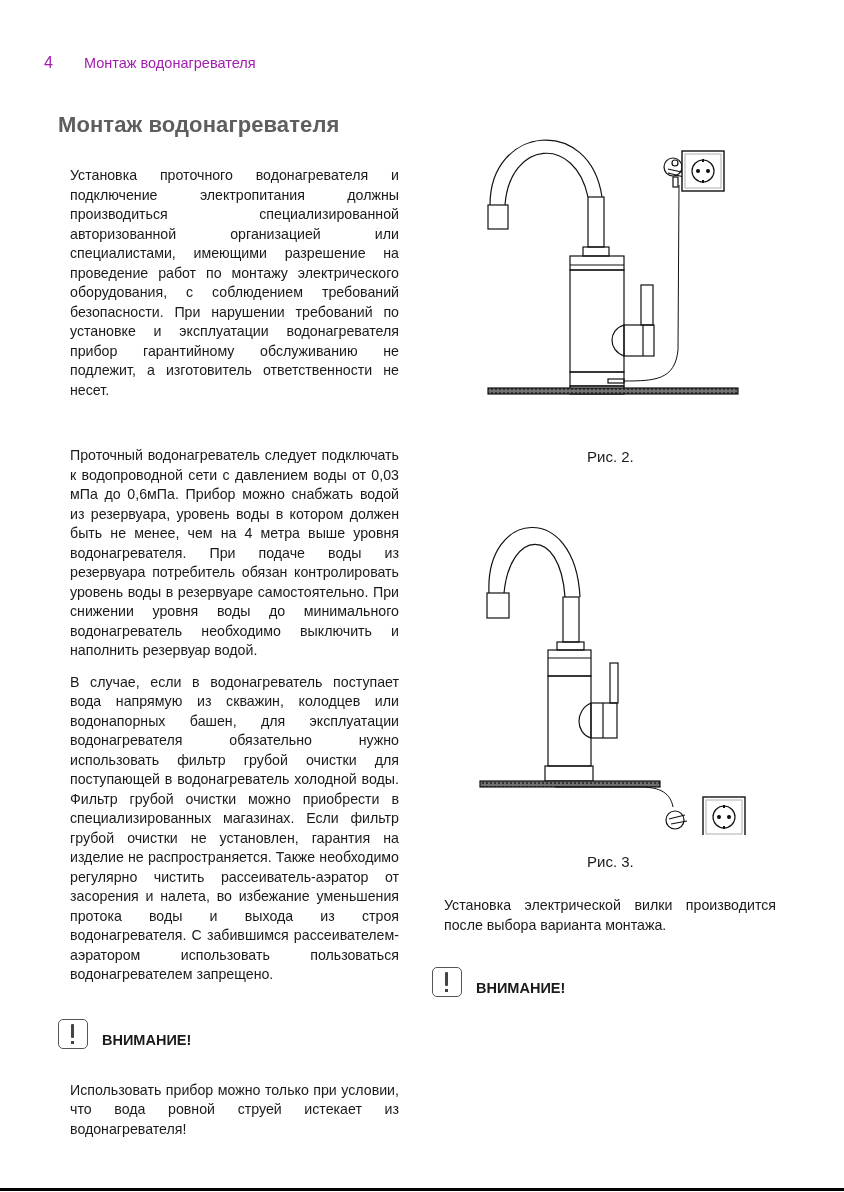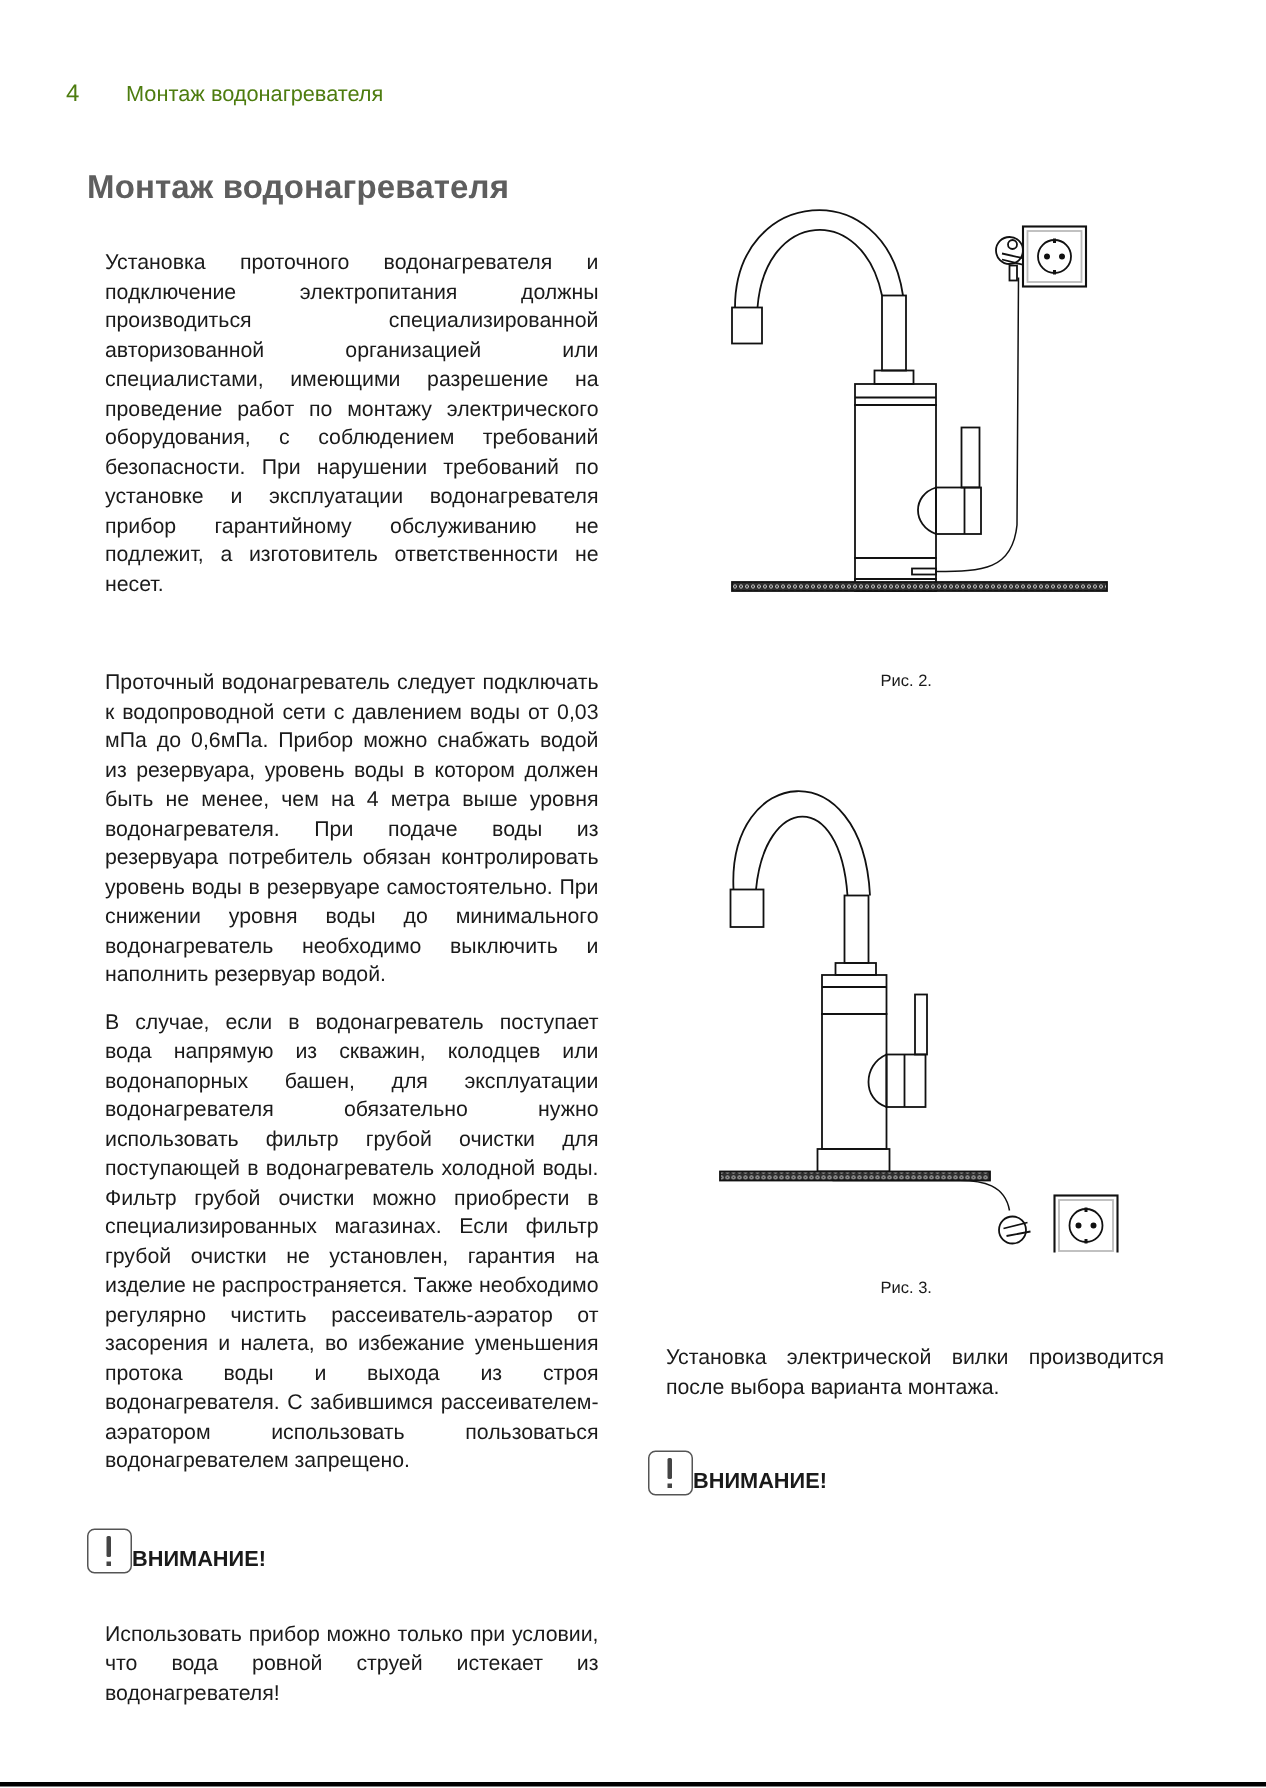--- a/index.html
+++ b/index.html
@@ -1,33 +1,33 @@
 <!DOCTYPE html>
 <html><head>
 <meta charset="utf-8">
 <style>
   html, body { margin: 0; padding: 0; background: #ffffff; }
   body { width: 844px; height: 1192px; position: relative; overflow: hidden;
          font-family: "Liberation Sans", "DejaVu Sans", sans-serif; color: #1a1a1a; }
-  .page-header { position: absolute; top: 54px; left: 44px; font-size: 14.5px; color: #4d7c0f; }
+  .page-header { position: absolute; top: 54px; left: 44px; font-size: 14.5px; color: #a21caf; }
   .page-header .num { display: inline-block; width: 40px; font-size: 16px; }
   .main-title { position: absolute; top: 112px; left: 58px; font-size: 22px; font-weight: bold; color: #5e5e5e; margin: 0; letter-spacing: 0.1px; }
   .col { position: absolute; width: 353px; font-size: 14.2px; line-height: 19.5px; }
   .col-left { left: 58px; top: 154px; }
   .col p { margin: 12px; text-align: justify; text-align-last: left; }
   .subhead { font-weight: bold; margin: 0; }
   .gap { height: 19px; }
-  .warn { display: flex; align-items: flex-end; margin: 0; }
+  .warn { display: flex; align-items: flex-end; gap: 14px; margin: 0; }
   .warn-box { width: 30px; height: 30px; border: 1.5px solid #555; border-radius: 5px; position: relative; box-sizing: border-box; }
   .warn-box::before { content: ""; position: absolute; left: 12px; top: 4px; width: 3px; height: 14px; background: #444; border-radius: 1px; }
   .warn-box::after { content: ""; position: absolute; left: 12px; top: 21px; width: 3px; height: 3px; background: #444; }
   .warn-label { font-weight: bold; font-size: 14.5px; line-height: 18px; }
   .bold-p { font-weight: normal; }
   .fig { position: absolute; }
-  .caption { position: absolute; font-size: 11px; color: #1a1a1a; }
+  .caption { position: absolute; font-size: 15px; color: #1a1a1a; }
   .col-right { left: 432px; top: 884px; width: 356px; }
   .bottom-rule { position: absolute; left: 0; right: 0; top: 1188px; height: 3px; background: #000; }
 </style>
 </head>
 <body>
 
 <div class="page-header">
   <span class="num">4</span><span>Монтаж водонагревателя</span>
 </div>
 

